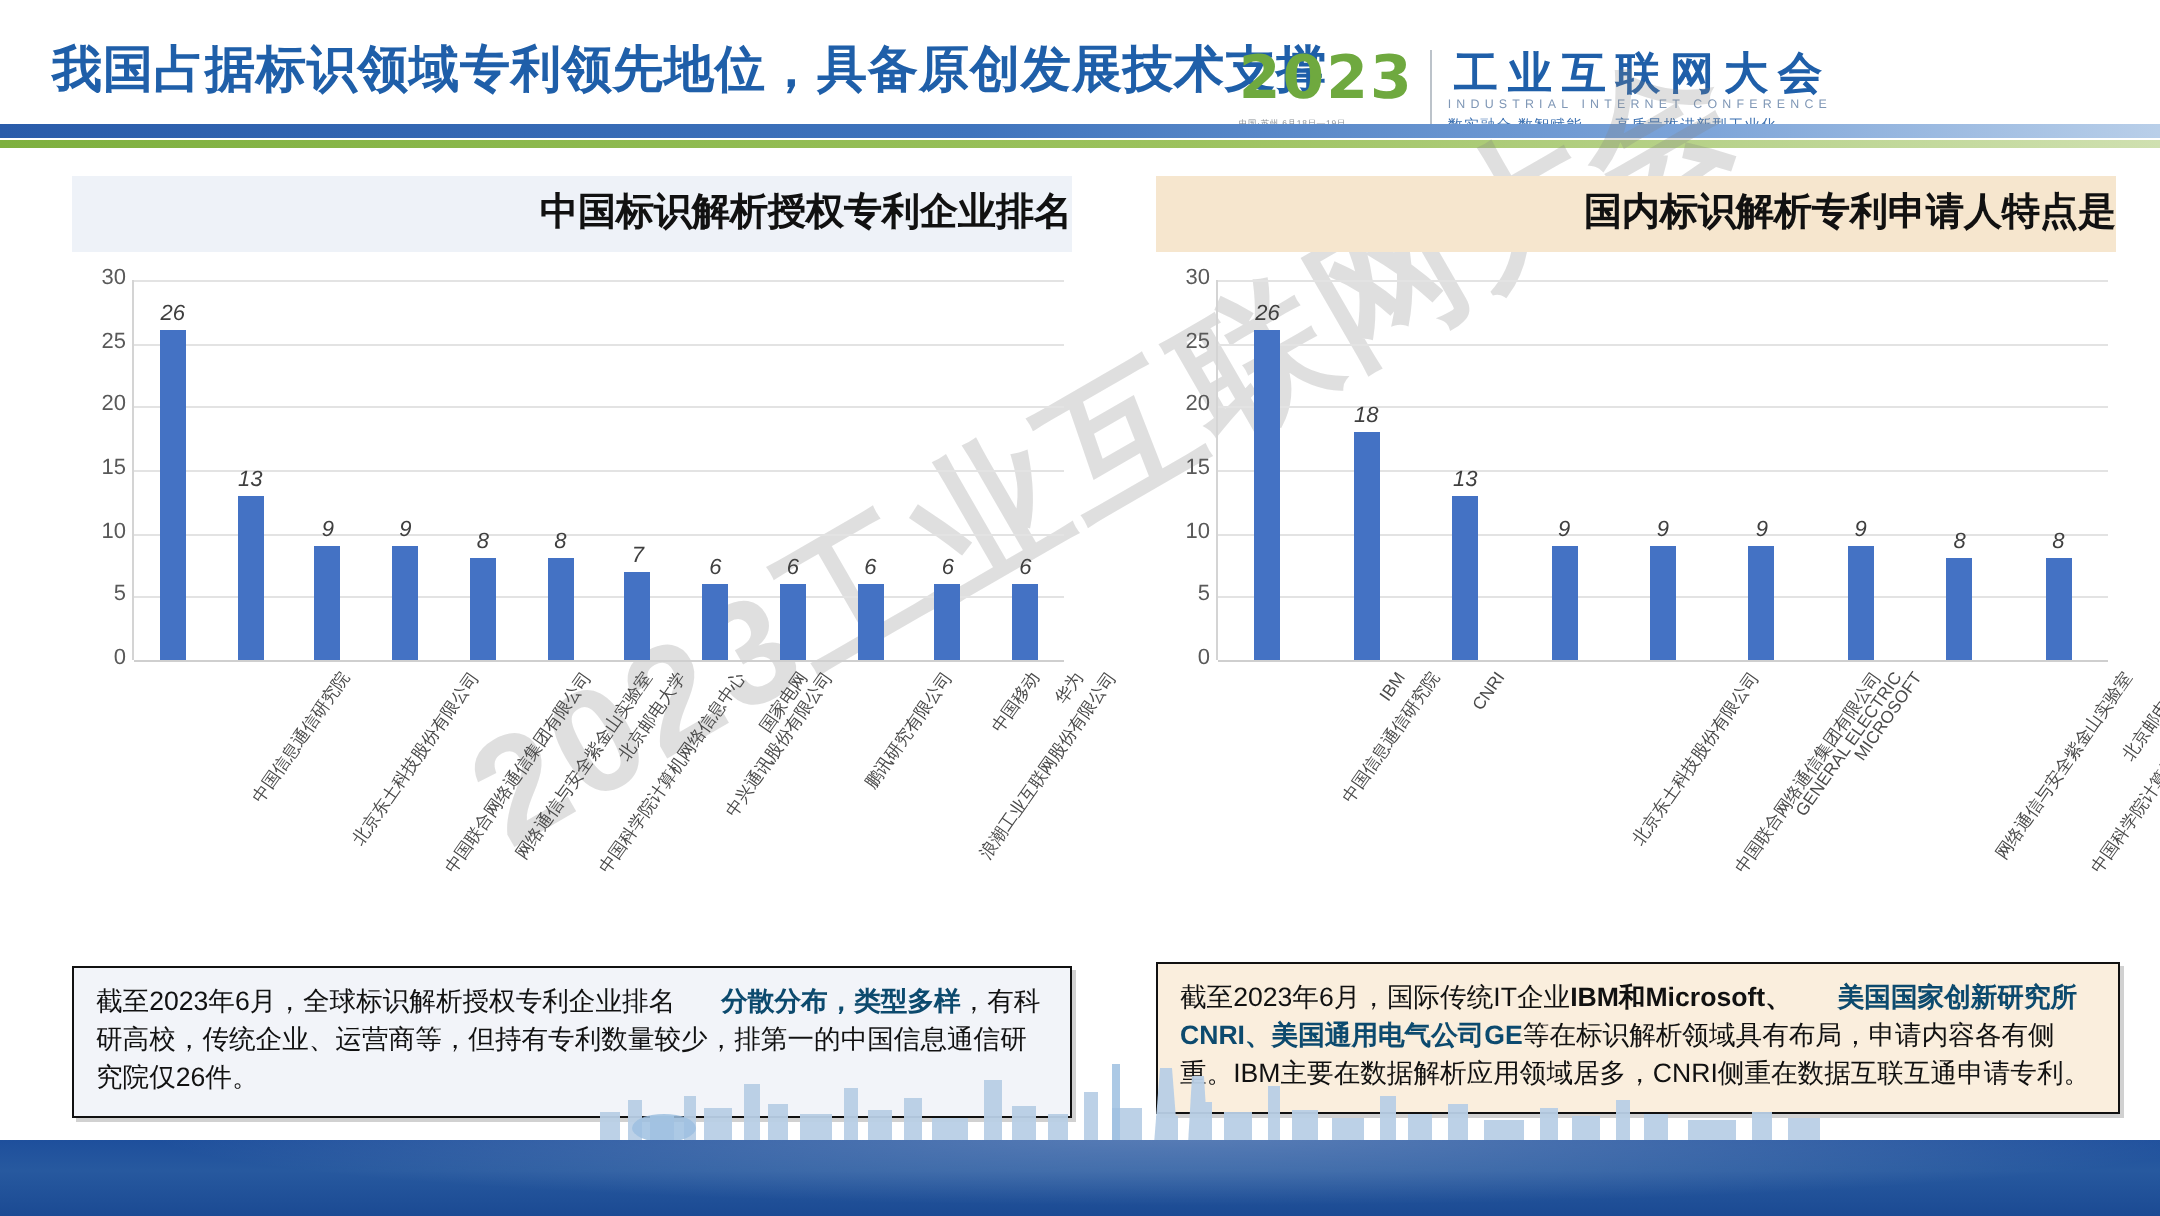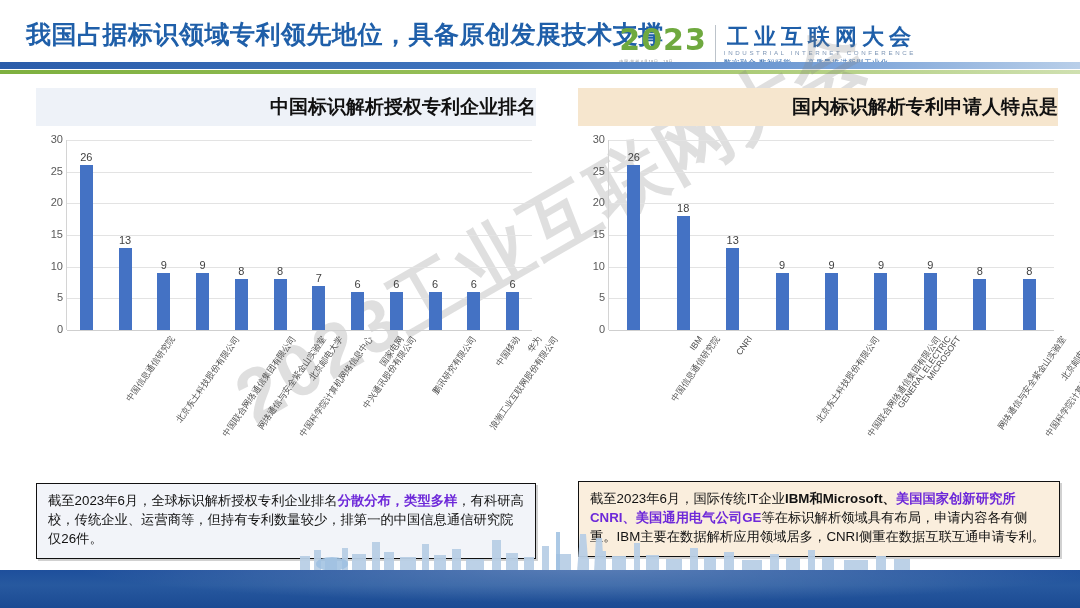--- a/index.html
+++ b/index.html
@@ -87,21 +87,21 @@
   .gridline {
     position: absolute; left: 0; right: 0; height: 1px; background: #e3e3e3;
   }
   .gridline.zero { background: #cfcfcf; }
   .ytick {
     position: absolute; left: 0; width: 26px; text-align: right;
     font-size: 11px; color: #595959; transform: translateY(-7px);
   }
   .bars {
     position: absolute; left: 0; right: 0; bottom: 0; top: 0;
-    display: flex; align-items: flex-end; justify-content: flex-end;
+    display: flex; align-items: flex-end; justify-content: space-between; font-style: italic;
   }
   .bar-slot {
     position: relative; height: 100%;
     display: flex; flex-direction: column; justify-content: flex-end;
     align-items: center;
   }
   .bar-val {
     font-size: 11px; color: #3f3f3f; margin-bottom: 2px; line-height: 11px;
   }
   .bar-rect { width: 13px; background: #4472C4; }
@@ -121,21 +121,21 @@
   
   .callout {
     position: absolute;
     border: 1.6px solid #111;
     padding: 8px 10px 9px 11px;
     font-size: 13.3px; line-height: 1.42; color: #111;
     box-shadow: 2px 2px 0 rgba(0,0,0,.18);
   }
   #callout-left  { left: 36px;  top: 483px; width: 500px; background: #F2F4F9; }
   #callout-right { left: 578px; top: 481px; width: 482px; background: #FAEEDD; }
-  .hl { color: #6d28d9; font-weight: 700; }
+  .hl { color: #0c4a6e; font-weight: 700; margin-left: 23px; }
   .bold { font-weight: 700; }
 
   
   #skyline {
     position: absolute; left: 0; bottom: 36px; width: 1080px; height: 42px;
     overflow: hidden; pointer-events: none;
   }
   #footer-band {
     position: absolute; left: 0; bottom: 0; width: 1080px; height: 38px;
     background: linear-gradient(180deg,#1e4f9c 0%, #27599f 40%, #1b4a93 100%);

